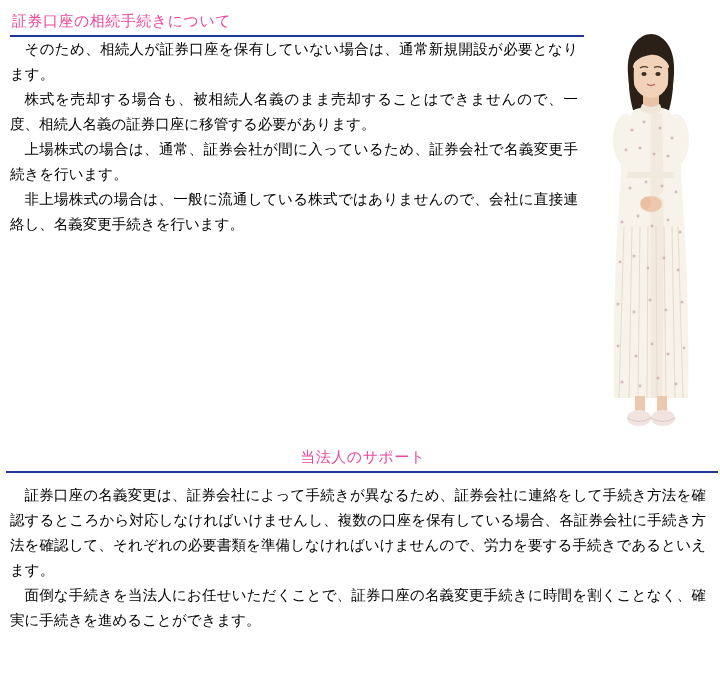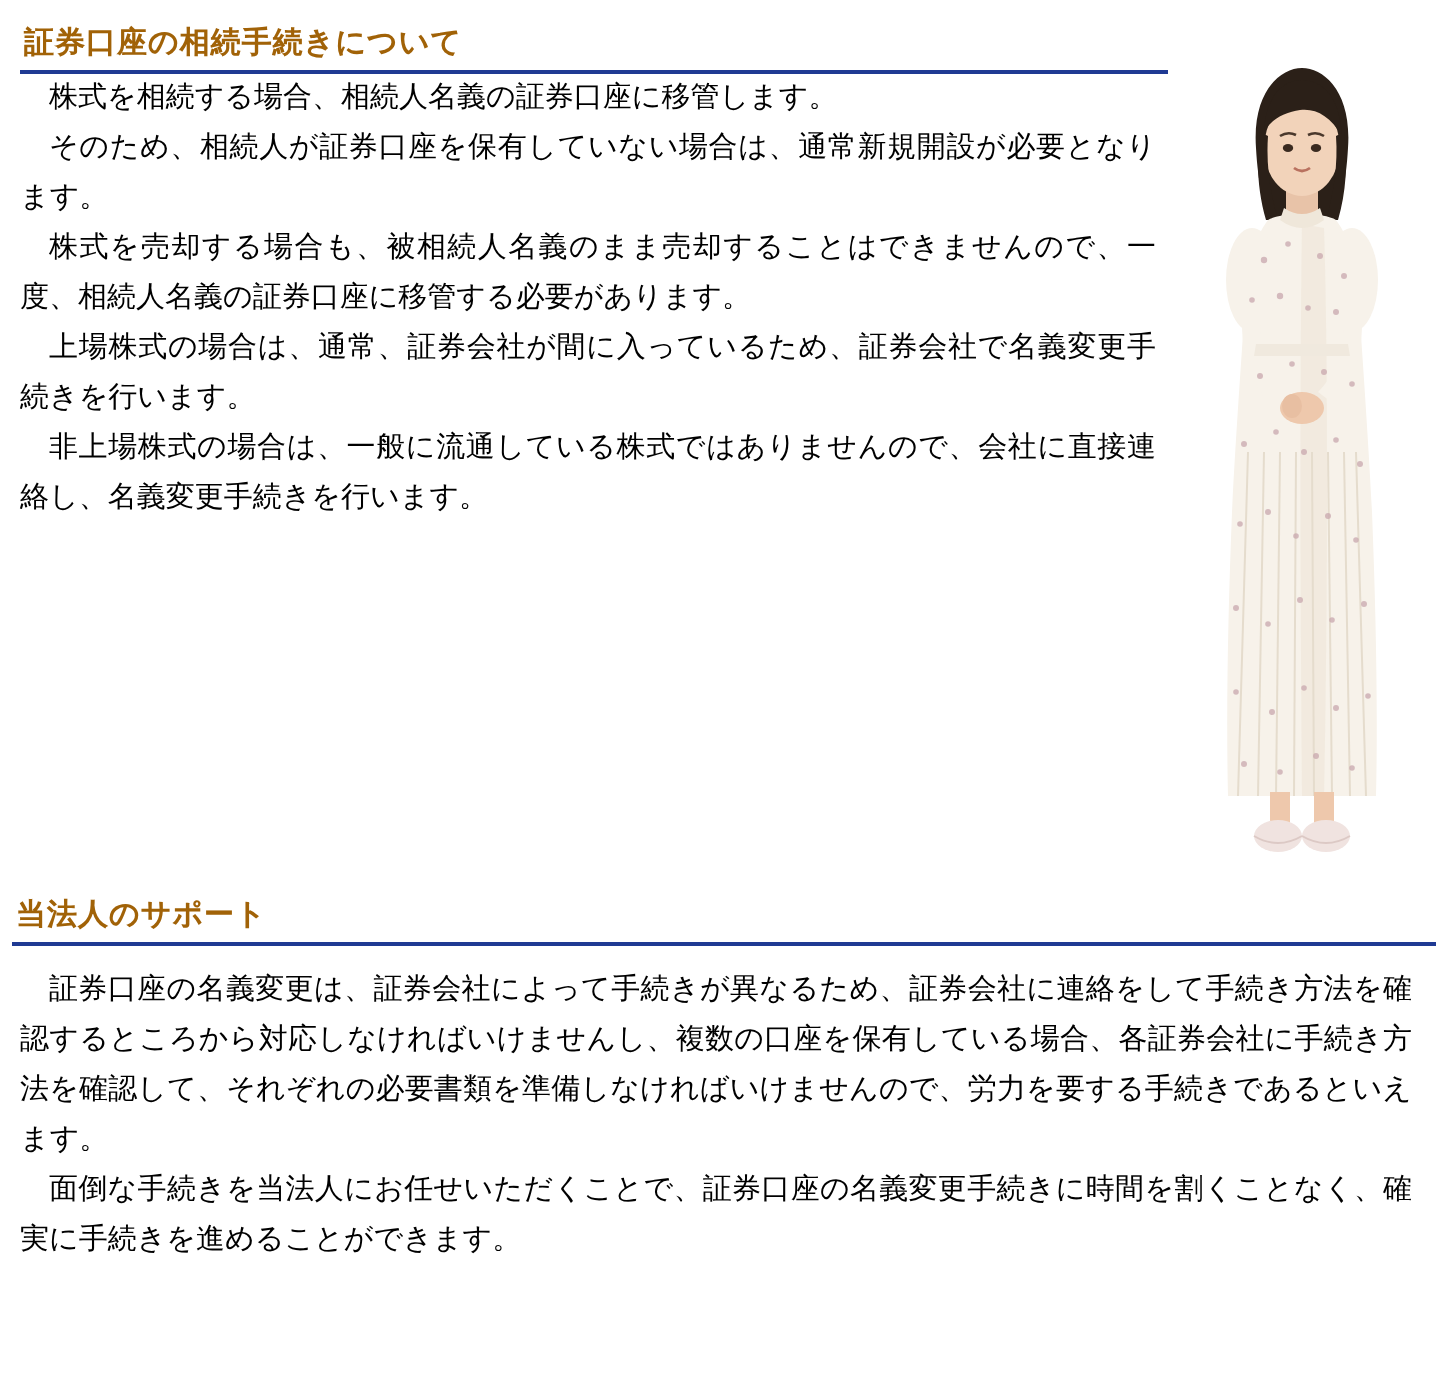--- a/index.html
+++ b/index.html
@@ -17,34 +17,35 @@
   }
   .page {
     position: relative;
     width: 720px;
     height: 687px;
     box-sizing: border-box;
     padding: 0 6px;
   }
   .section-heading {
     font-size: 15px;
-    font-weight: bold;
-    color: #a16207;
+    font-weight: normal;
+    color: #ec4899;
     margin: 0;
     padding: 0 0 4px 2px;
     border-bottom: 2px solid #1f3a93;
     letter-spacing: 0.5px;
   }
   #section-1-heading {
     width: 572px;
     margin-top: 2px;
   }
   #section-2-heading {
     width: 710px;
     margin-top: 0;
+    text-align: center;
   }
   .body-text {
     font-size: 14.5px;
     line-height: 1.72;
     text-align: justify;
     text-justify: inter-ideograph;
     margin: 0;
     padding: 0;
   }
   .body-text p {
@@ -84,21 +85,20 @@
   }
 </style>
 </head>
 <body>
 
 <div class="page">
 
   <div class="col-left">
     <h2 class="section-heading" id="section-1-heading">証券口座の相続手続きについて</h2>
     <div class="body-text">
-      <p>株式を相続する場合、相続人名義の証券口座に移管します。</p>
       <p>そのため、相続人が証券口座を保有していない場合は、通常新規開設が必要となります。</p>
       <p>株式を売却する場合も、被相続人名義のまま売却することはできませんので、一度、相続人名義の証券口座に移管する必要があります。</p>
       <p>上場株式の場合は、通常、証券会社が間に入っているため、証券会社で名義変更手続きを行います。</p>
       <p>非上場株式の場合は、一般に流通している株式ではありませんので、会社に直接連絡し、名義変更手続きを行います。</p>
     </div>
   </div>
 
   <div class="photo">
     <svg width="126" height="412" viewBox="0 0 126 412" xmlns="http://www.w3.org/2000/svg" aria-hidden="true">
       <rect x="0" y="0" width="126" height="412" fill="#ffffff"></rect>

